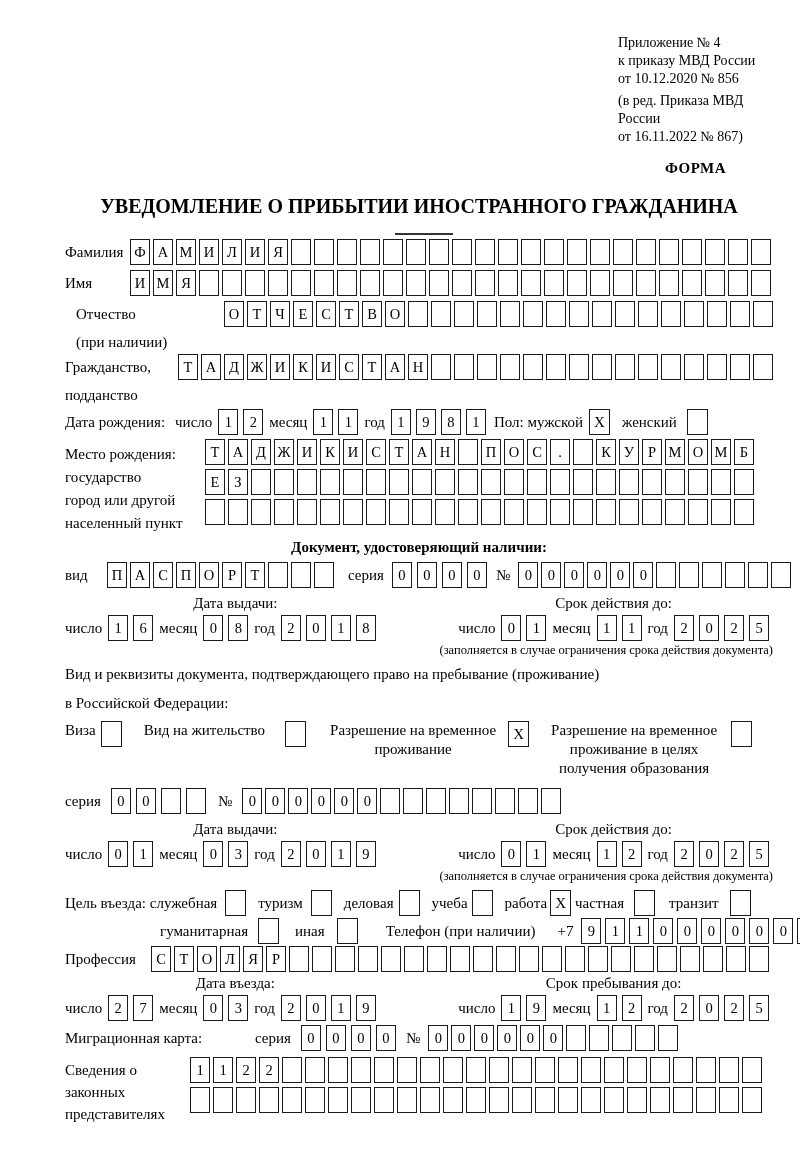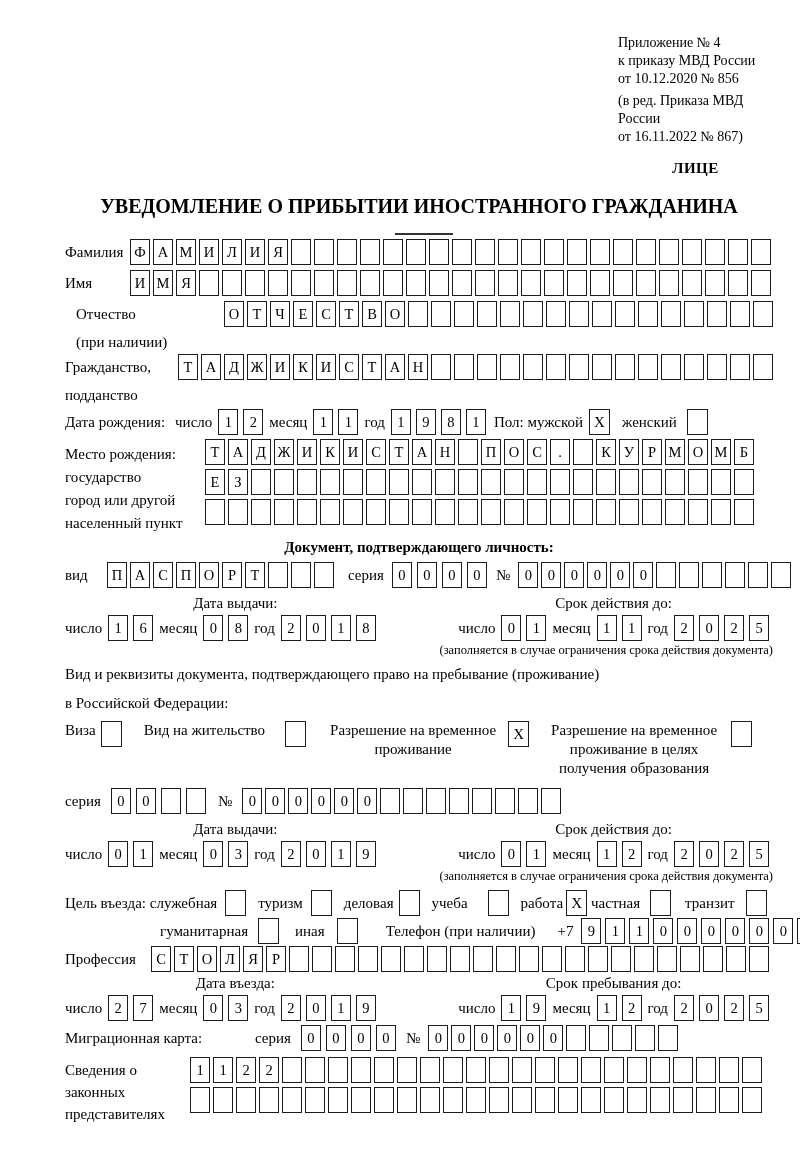--- a/index.html
+++ b/index.html
@@ -35,21 +35,21 @@
 
 <div class="page">
 
   <div class="hdr-block">
     <div>Приложение № 4</div>
     <div>к приказу МВД России</div>
     <div>от 10.12.2020 № 856</div>
     <div class="hdr-ed">(в ред. Приказа МВД России</div>
     <div>от 16.11.2022 № 867)</div>
   </div>
-  <div class="forma">ЛИЦЕ</div>
+  <div class="forma">ФОРМА</div>
 
   <div class="title">
     <div>УВЕДОМЛЕНИЕ О ПРИБЫТИИ ИНОСТРАННОГО ГРАЖДАНИНА</div>
     <div><span class="blankline"></span></div>
   </div>
 
 
   <div class="row">
     <div class="lbl" style="width:65px;padding-top:4px;">Фамилия</div>
     <div class="cells">
@@ -295,21 +295,21 @@
           <span class="cell"></span>
           <span class="cell"></span>
           <span class="cell"></span>
           <span class="cell"></span>
           <span class="cell"></span>
           <span class="cell"></span>
         </div>
     </div>
   </div>
 
-  <div class="docheading">Документ, подтверждающего личность:</div>
+  <div class="docheading">Документ, удостоверяющий наличии:</div>
 
   <div class="row" style="align-items:center;margin-bottom:7px;">
     <span class="lbl" style="width:42px;">вид</span>
     <div class="cells">
         <span class="cell">П</span>
         <span class="cell">А</span>
         <span class="cell">С</span>
         <span class="cell">П</span>
         <span class="cell">О</span>
         <span class="cell">Р</span>
@@ -486,21 +486,21 @@
   </div>
   <div class="smallnote">(заполняется в случае ограничения срока действия документа)</div>
 
   <div class="row" style="align-items:center;margin-bottom:2px;">
     <span class="lbl" style="margin-right:8px;">Цель въезда: служебная</span>
     <span class="chk"></span>
     <span class="lbl" style="margin-left:12px;margin-right:8px;">туризм</span>
     <span class="chk"></span>
     <span class="lbl" style="margin-left:12px;margin-right:5px;font-family:Liberation Serif, serif;">деловая</span>
     <span class="chk"></span>
-    <span class="lbl" style="margin-left:12px;margin-right:20px;">учеба</span>
+    <span class="lbl" style="margin-left:12px;margin-right:4px;">учеба</span>
     <span class="chk"></span>
     <span class="lbl" style="margin-left:12px;margin-right:3px;">работа</span>
     <span class="chk">X</span>
     <span class="lbl" style="margin-left:4px;margin-right:10px;">частная</span>
     <span class="chk"></span>
     <span class="lbl" style="margin-left:14px;margin-right:12px;">транзит</span>
     <span class="chk"></span>
   </div>
 
   <div class="row" style="align-items:center;margin-left:95px;margin-bottom:2px;">

